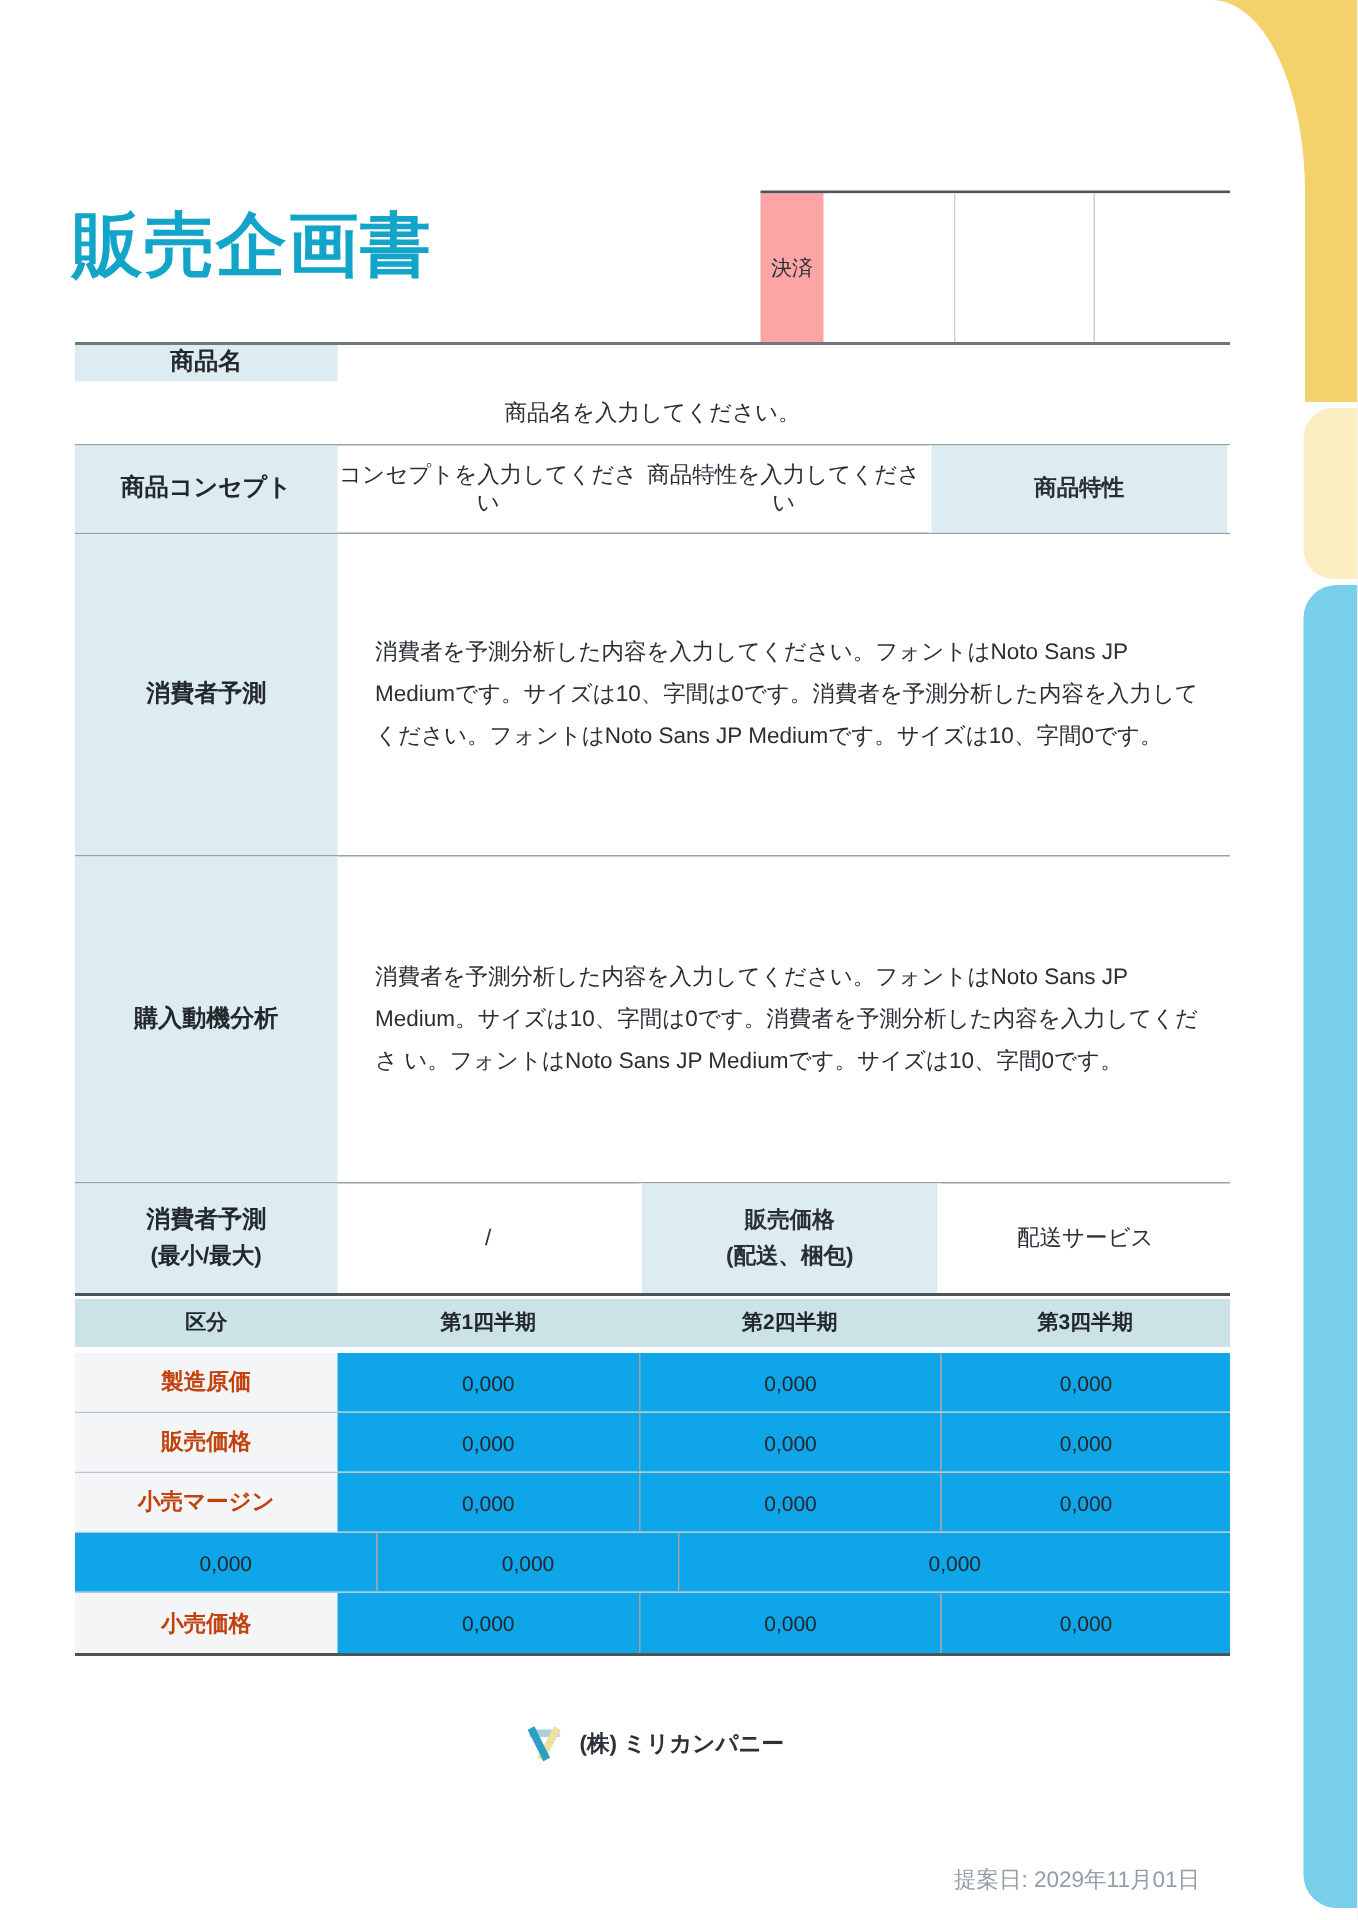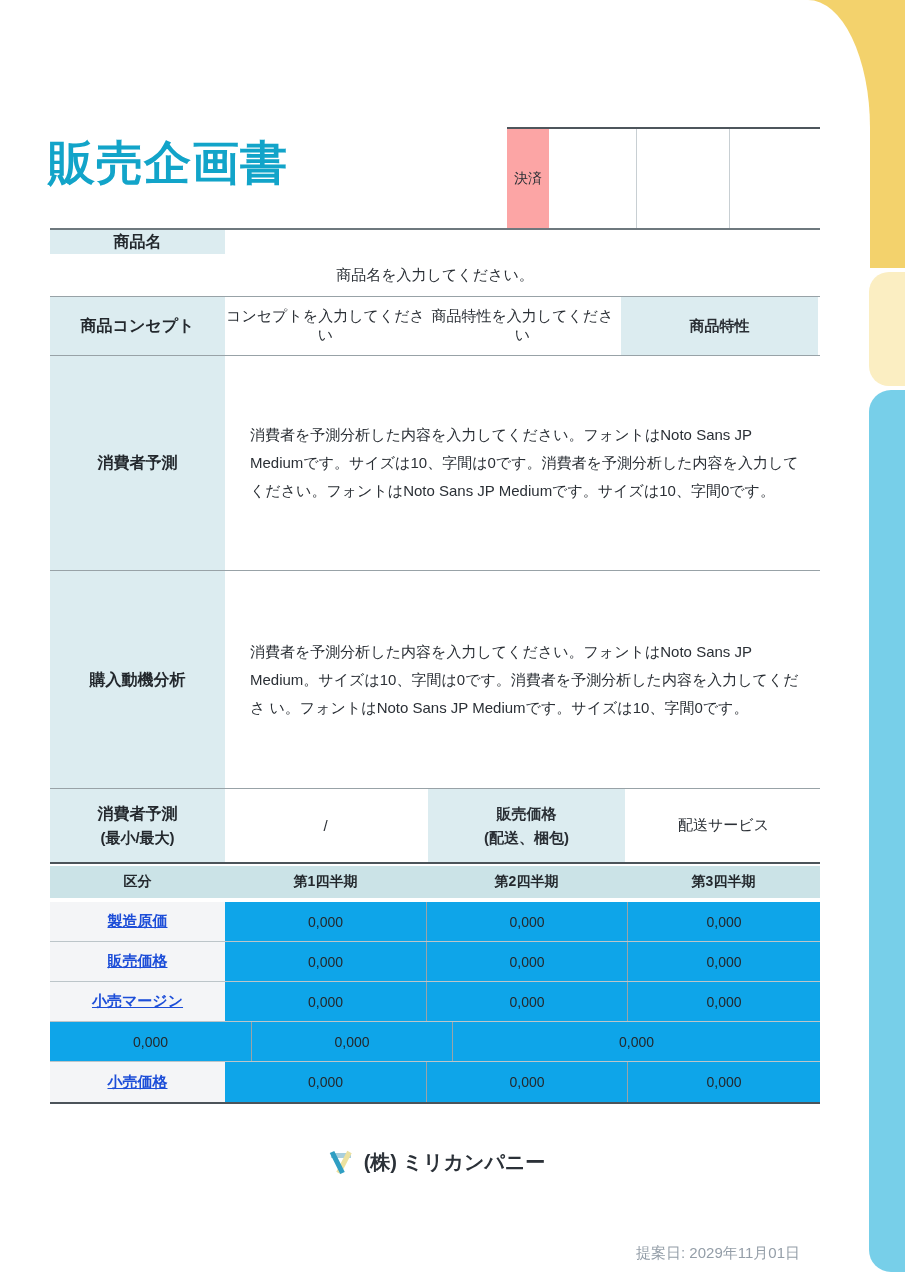--- a/index.html
+++ b/index.html
@@ -41,27 +41,27 @@
   .ftext { flex:1; display:flex; align-items:center; padding:0 20px 0 25px; font-size:15px; line-height:28px; text-align:left; }
   .sub { font-size:15px; }
 
   
   .qhead { position:absolute; left:50px; top:866px; width:770px; height:32px; background:#cbe3e7; display:flex; }
   .qh { display:flex; align-items:center; justify-content:center; font-size:14px; font-weight:700; color:#23282d; }
   .q0 { width:175px; } .q1 { width:201px; } .q2 { width:201px; } .q3 { flex:1; }
   .qtable { position:absolute; left:50px; top:902px; width:770px; border-bottom:2px solid #4c545a; }
   .qrow { display:flex; height:40px; border-bottom:1px solid #bcc5c9; }
   .qrow:last-child { border-bottom:none; }
-  .qlabel { width:175px; background:#f4f5f7; display:flex; align-items:center; justify-content:center; font-weight:700; font-size:15px; color:#1d4ed8;text-decoration:underline; }
+  .qlabel { width:175px; background:#f4f5f7; display:flex; align-items:center; justify-content:center; font-weight:700; font-size:15px; color:#c2410c; }
   .qval { display:flex; align-items:center; justify-content:center; font-size:14px; color:#23282d; background:#0ea5e9; }
   .qval.vline { border-left:1px solid #9aa4a8; }
 
   
   .footer { position:absolute; left:0; top:1146px; width:870px; display:flex; align-items:center; justify-content:center; gap:9px; }
-  .company { font-size:20px; font-weight:700; color:#2b3138; }
+  .company { font-size:15px; font-weight:700; color:#2b3138; }
   .date { position:absolute; left:50px; top:1202px; width:750px; text-align:right; font-size:15px; color:#949ea8;margin-top:42px; }
 </style>
 </head>
 <body>
 
 <div class="canvas">
 
   <div class="bg-yellow"></div>
 
   <div class="page">

